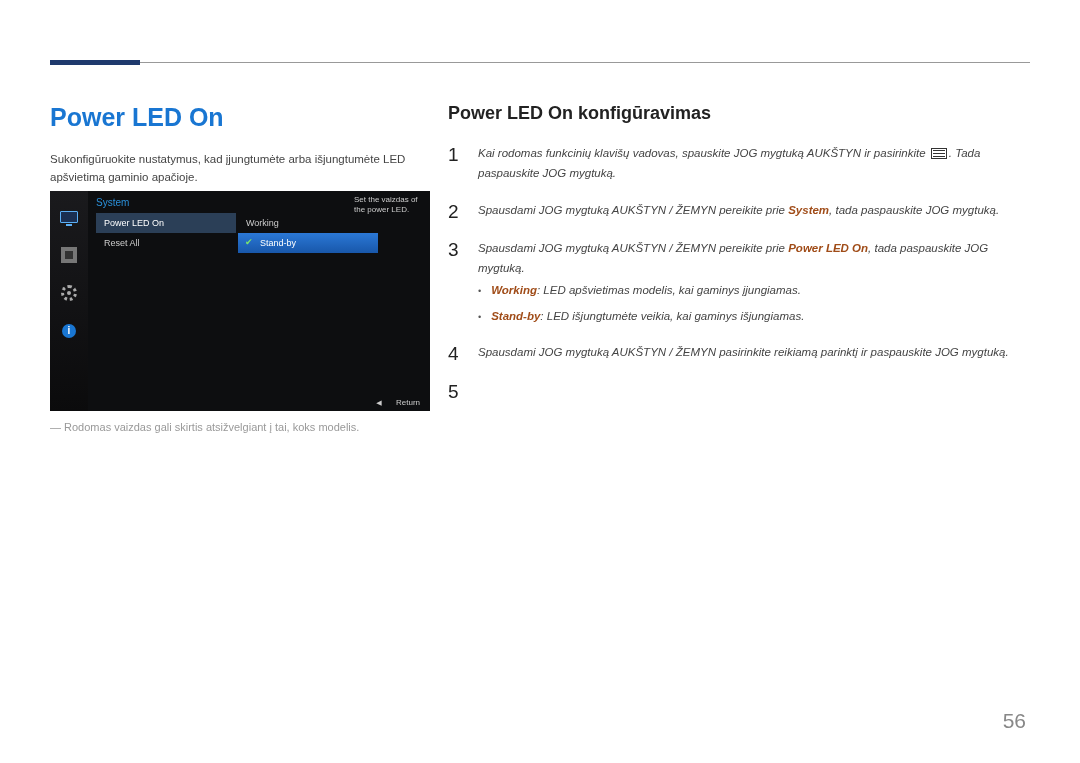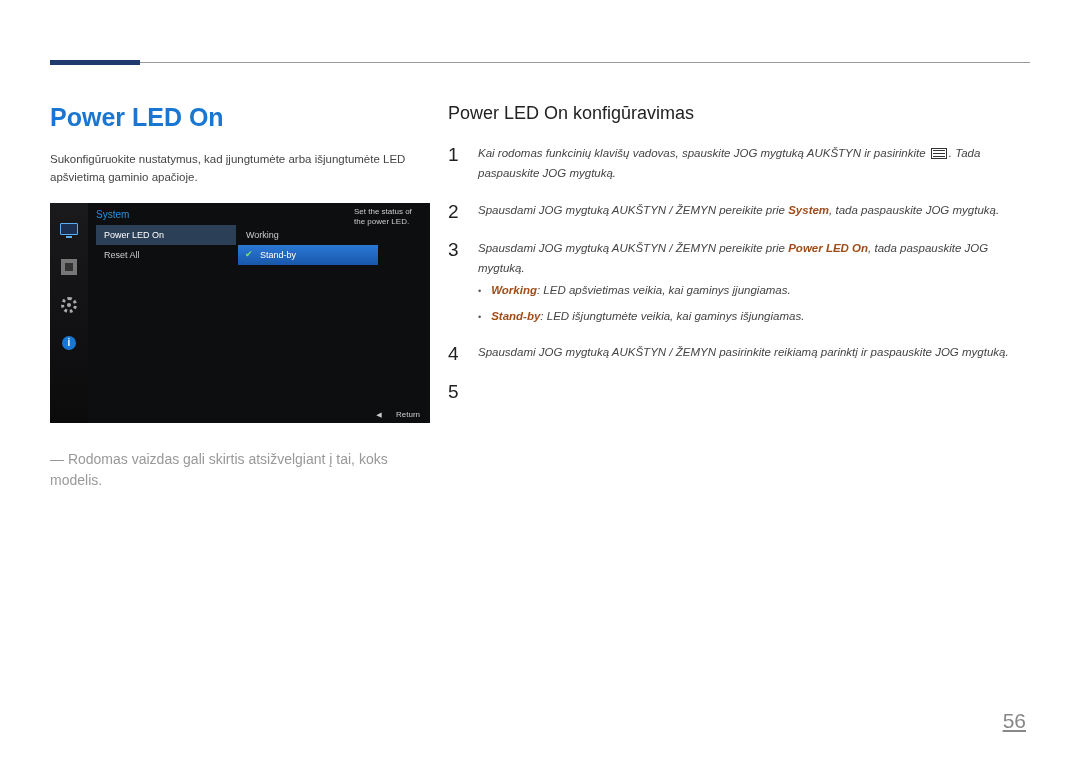--- a/index.html
+++ b/index.html
@@ -41,28 +41,28 @@
     }
     .section-title-blue {
       color: #1976d2;
       font-size: 25px;
       font-weight: bold;
       margin-bottom: 18px;
     }
     .section-title-black {
       color: #222;
       font-size: 18px;
-      font-weight: normal;
+      font-weight: bold;
       margin-bottom: 20px;
     }
     .intro-text {
       font-size: 11.5px;
       line-height: 1.6;
       color: #444;
-      margin-bottom: 16px;
+      margin-bottom: 4px;
     }
     .osd-screenshot {
       width: 380px;
       height: 220px;
       background: #0d0e10;
       position: relative;
       font-size: 10px;
       color: #ddd;
     }
     .osd-sidebar {
@@ -181,23 +181,23 @@
       right: 10px;
       bottom: 4px;
       font-size: 8px;
       color: #ccc;
     }
     .osd-footer span.arrow {
       margin-right: 12px;
       font-size: 7px;
     }
     .footnote {
-      font-size: 14px;
+      font-size: 11px;
       color: #999;
-      margin-top: 26px;
+      margin-top: 8px;
       line-height: 1.5;
     }
     .step-list {
       display: flex;
       flex-direction: column;
       gap: 18px;
     }
     .step-row {
       display: flex;
       gap: 16px;
@@ -258,21 +258,20 @@
       color: #555;
       font-size: 9px;
       padding-top: 3px;
     }
     .page-num {
       position: absolute;
       right: 54px;
       bottom: 30px;
       font-size: 21px;
       color: #888;
-      text-decoration: underline;
     }
   </style>
 </head>
 <body>
 
 <div class="header-line"></div>
 <div class="header-line-thick"></div>
 
 <div class="left-col">
   <h1 class="section-title-blue">Power LED On</h1>
@@ -287,21 +286,21 @@
           <div class="icon-box"></div>
         </div>
       <div class="osd-icon">
           <div class="icon-gear"></div>
         </div>
       <div class="osd-icon">
           <div class="icon-info">i</div>
         </div>
     </div>
     <div class="osd-header">System</div>
-    <div class="osd-rightbox">Set the status of the power LED.</div>
+    <div class="osd-rightbox">Set the vaizdas of the power LED.</div>
     <div class="osd-col1">
       <div class="osd-item selected-dark">Power LED On</div>
       <div class="osd-item">Reset All</div>
     </div>
     <div class="osd-col2">
       <div class="osd-item">Working</div>
       <div class="osd-item selected-blue">Stand-by</div>
     </div>
     <div class="osd-footer">
       <span class="arrow">◀</span>
@@ -331,21 +330,21 @@
       </div>
     </div>
 
     <div class="step-row">
       <div class="step-num">3</div>
       <div class="step-text">
         <span>Spausdami JOG mygtuką AUKŠTYN / ŽEMYN pereikite prie </span><span class="bold-orange">Power LED On</span><span>, tada paspauskite JOG mygtuką.</span>
         <div class="sub-bullets">
           <div class="sub-bullet">
             <span class="dot">•</span>
-            <span><span class="bold-orange">Working</span><span>: LED apšvietimas veikia, kai gaminys įjungiamas.</span></span>
+            <span><span class="bold-orange">Working</span><span>: LED apšvietimas modelis, kai gaminys įjungiamas.</span></span>
           </div>
           <div class="sub-bullet">
             <span class="dot">•</span>
             <span><span class="bold-orange">Stand-by</span><span>: LED išjungtumėte veikia, kai gaminys išjungiamas.</span></span>
           </div>
         </div>
       </div>
     </div>
 
     <div class="step-row">

